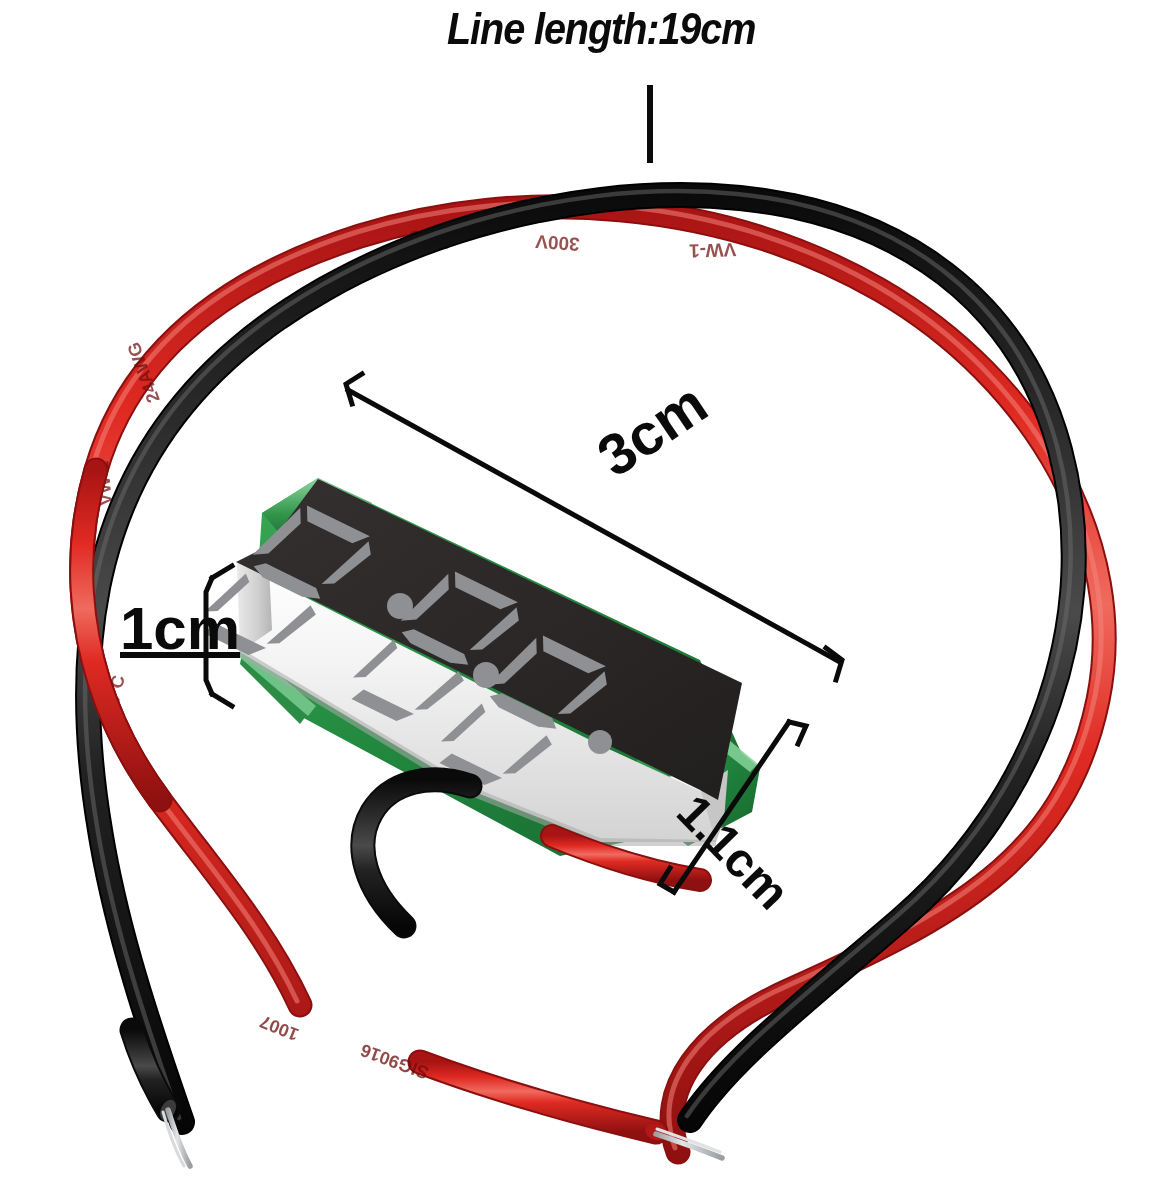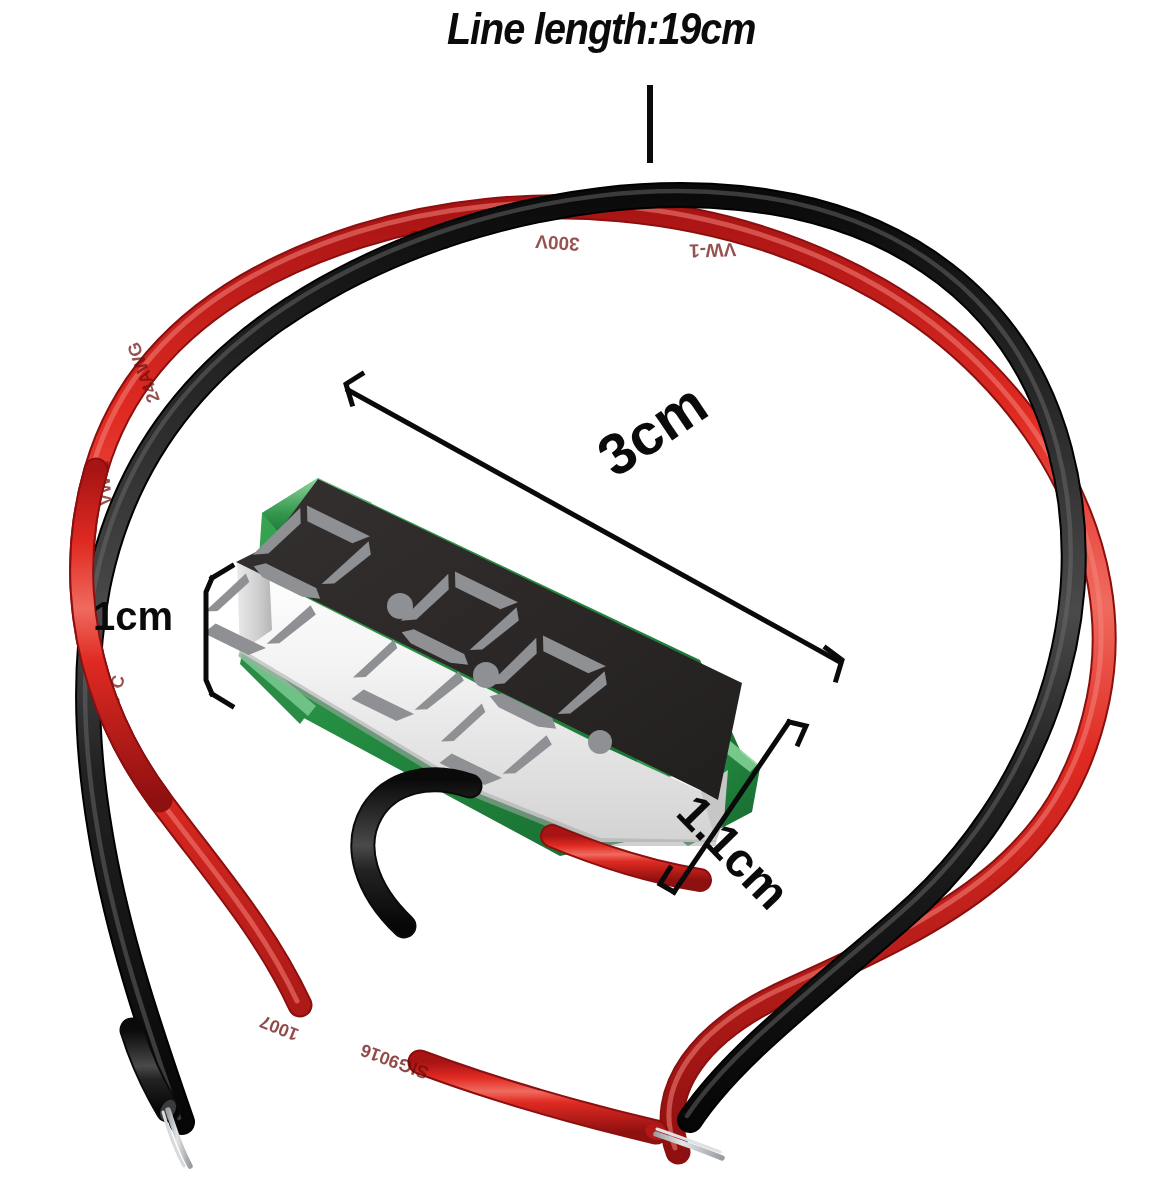--- a/index.html
+++ b/index.html
@@ -19,21 +19,21 @@
   }
 
   
   .dimlabel{
     position:absolute;
     font-family:"Liberation Sans","DejaVu Sans",sans-serif;
     font-weight:700; color:#0a0a0a; white-space:nowrap;
   }
   #lbl-3cm{ left:585px; top:434px; font-size:58px;
             transform:rotate(-34deg); transform-origin:left top; }
-  #lbl-1cm{ left:93px; top:594px; font-size:40px; }
+  #lbl-1cm{ left:120px; top:594px; font-size:60px;text-decoration:underline; }
   #lbl-11cm{ left:706px; top:784px; font-size:48px;
              transform:rotate(46deg); transform-origin:left top; }
 </style>
 </head>
 <body>
 
 <div id="stage">
 
   <svg width="1151" height="1177" viewBox="0 0 1151 1177">
     <defs>

